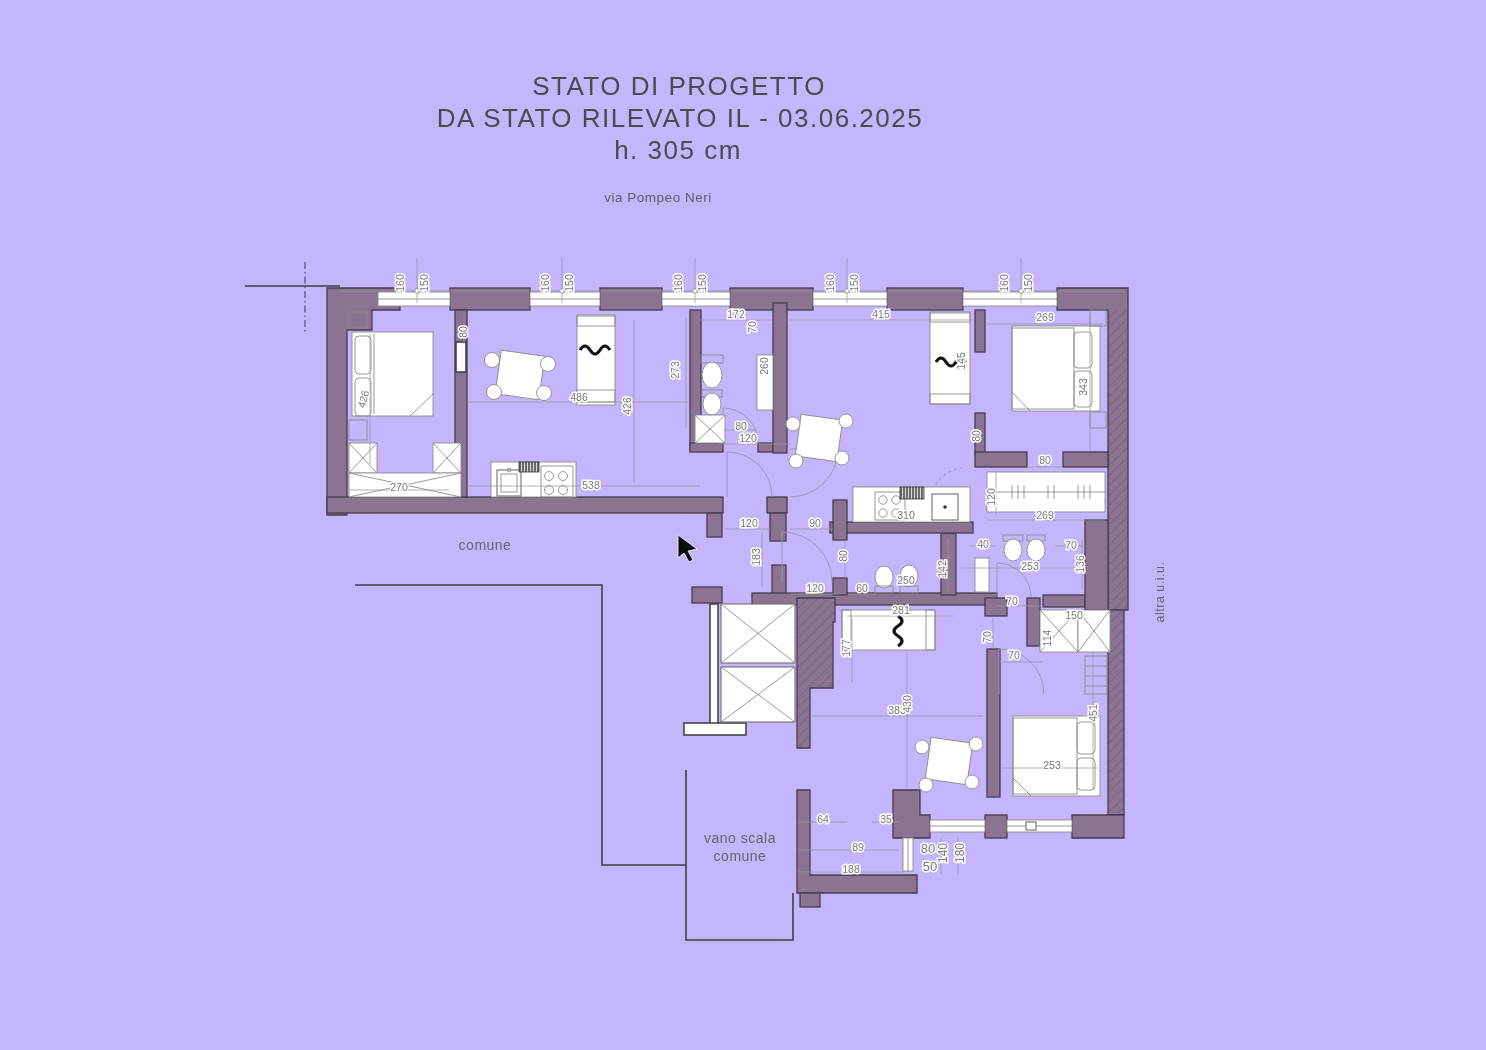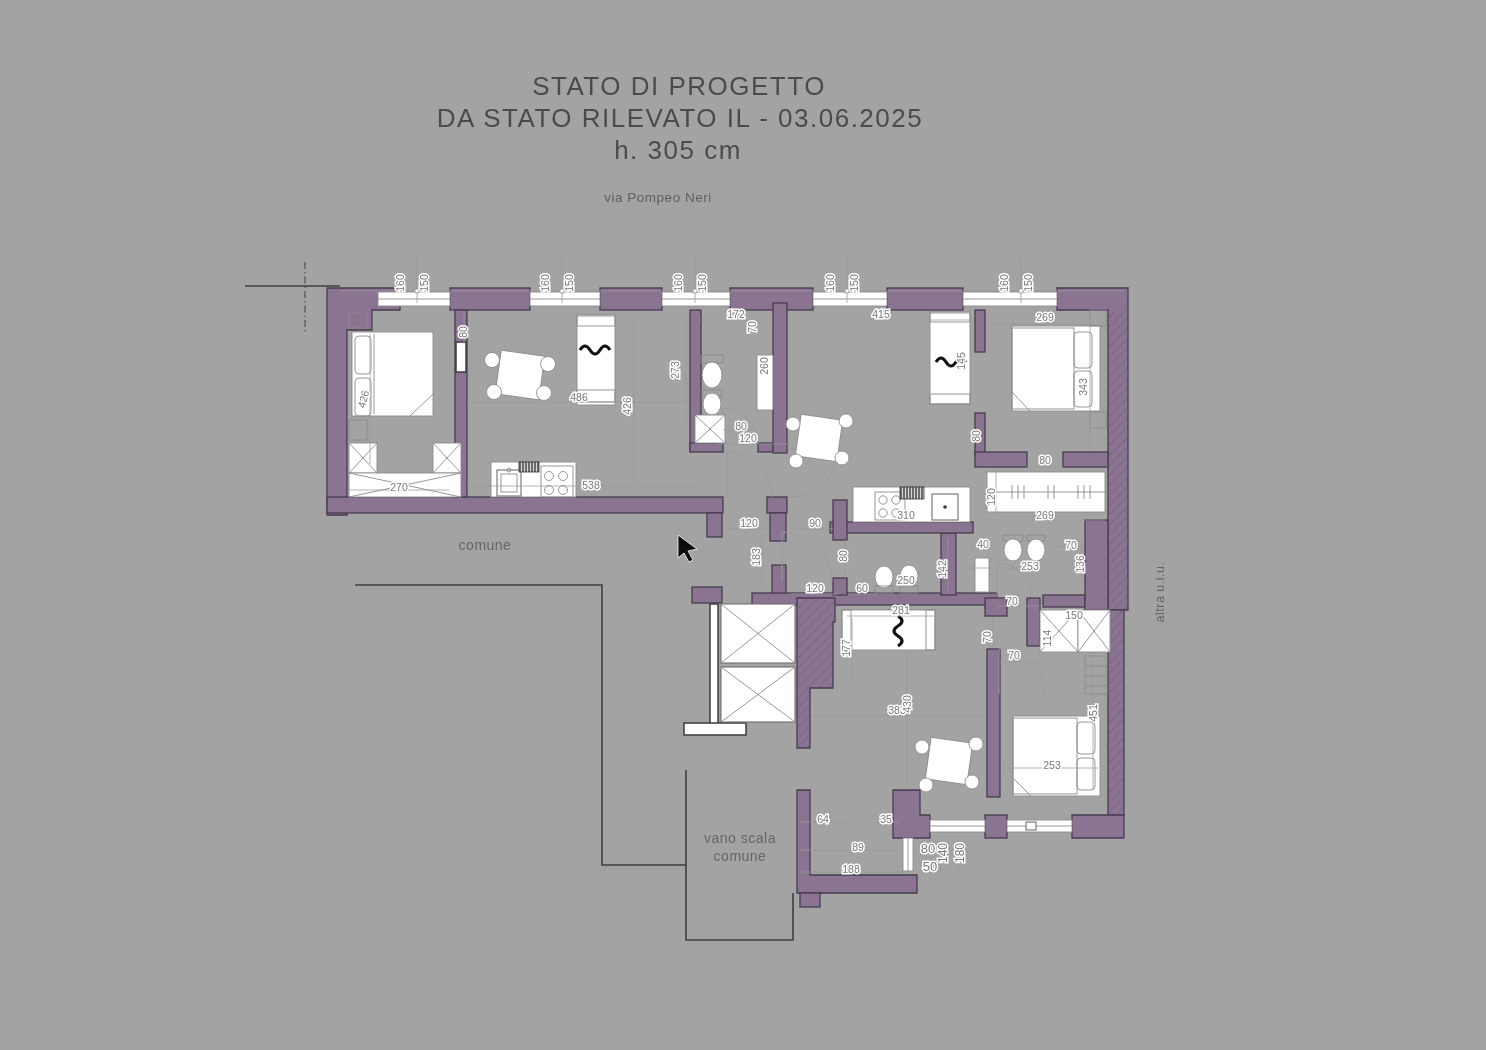--- a/index.html
+++ b/index.html
@@ -1,16 +1,16 @@
 <!DOCTYPE html>
 <html><head>
 <meta charset="utf-8">
 <style>
   html,body{margin:0;padding:0;background:#ffffff;}
-  .page{width:1486px;height:1050px;position:relative;background:#a3a3a3;overflow:hidden;}
+  .page{width:1486px;height:1050px;position:relative;background:#c4b5fd;overflow:hidden;}
   svg text{font-family:"Liberation Sans",sans-serif;}
   .t1{font-size:26px;fill:#4b4b4b;text-anchor:middle;letter-spacing:1.5px;}
   .t2{font-size:13.5px;fill:#5f5f5f;text-anchor:middle;letter-spacing:.5px;}
   .lab{font-size:14px;fill:#666;text-anchor:middle;letter-spacing:.5px;}
   .dimt{font-size:10.5px;fill:#787878;text-anchor:middle;stroke:#fff;stroke-width:3px;paint-order:stroke;}
   .wall{fill:#8b7392;stroke:#473c50;stroke-width:1.3;}
   .twall{fill:#fff;stroke:#3c3c3c;stroke-width:1.5;}
   .outline{stroke:#3f3f3f;stroke-width:1.6;fill:none;}
   .ln{stroke:#8c8c8c;stroke-width:.9;fill:none;}
   .lnf{stroke:#8c8c8c;stroke-width:.9;fill:#fff;}

